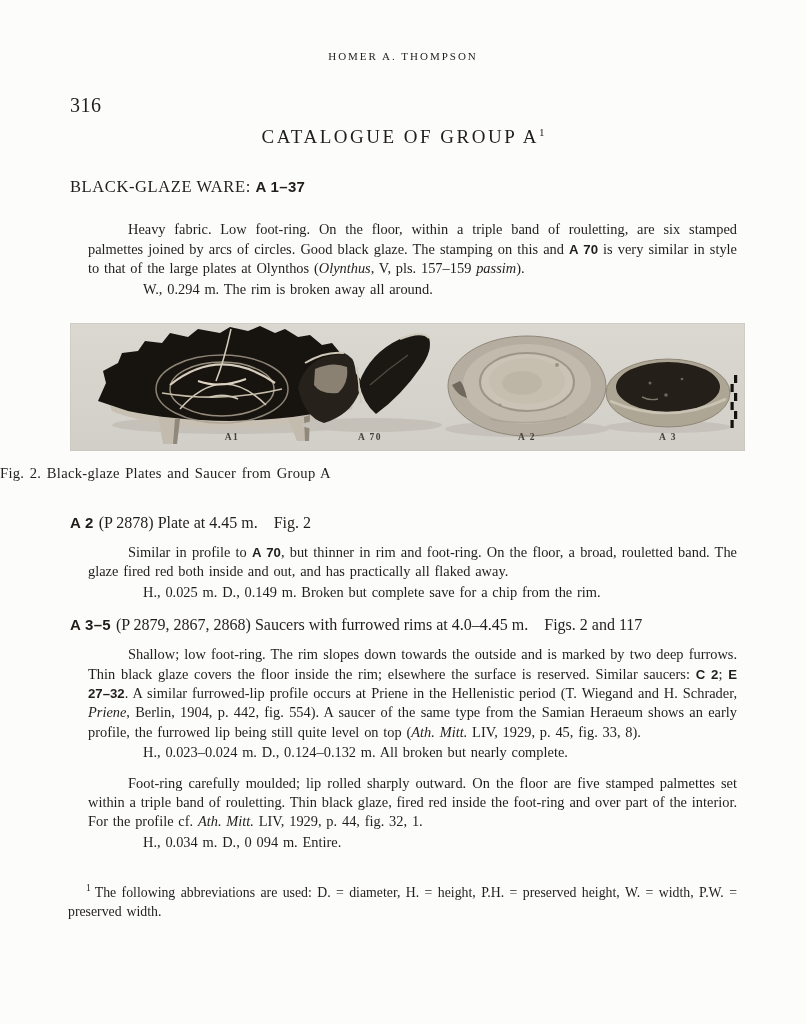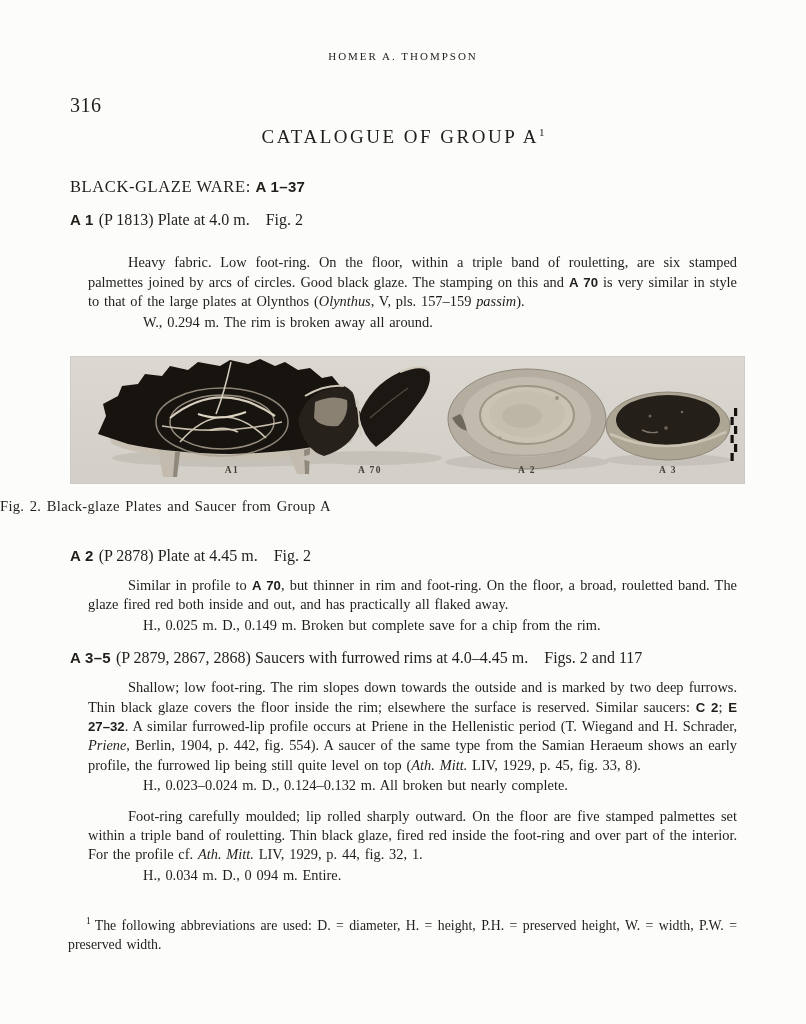--- a/index.html
+++ b/index.html
@@ -52,21 +52,20 @@
   <div class="title-row">
     <span>CATALOGUE OF GROUP A</span><sup>1</sup>
   </div>
 
   <div class="section-head">
     <span>BLACK-GLAZE WARE:</span>
     <span class="catid">A 1–37</span>
   </div>
 
   <div class="entry entry-a1 m-a1">
-    <p class="entry-head"><span class="catid">A 1</span><span>(P 1813) Plate at 4.0 m.</span><span class="figref">Fig. 2</span></p>
     <p class="entry-body"><span>Heavy fabric.  Low foot-ring.  On the floor, within a triple band of rouletting, are six stamped palmettes joined by arcs of circles.  Good black glaze.  The stamping on this and </span><span class="catref">A 70</span><span> is very similar in style to that of the large plates at Olynthos (</span><i>Olynthus</i><span>, V, pls. 157–159 </span><i>passim</i><span>).</span></p>
     <p class="entry-meas">W., 0.294 m.  The rim is broken away all around.</p>
   </div>
 
   <div class="figure-block">
     <svg width="675" height="128" viewBox="0 0 675 128" xmlns="http://www.w3.org/2000/svg">
       <defs>
         <linearGradient id="bgG" x1="0" y1="0" x2="0" y2="1">
           <stop offset="0" stop-color="#dbd8d2"></stop>
           <stop offset="1" stop-color="#d2cfc8"></stop>

